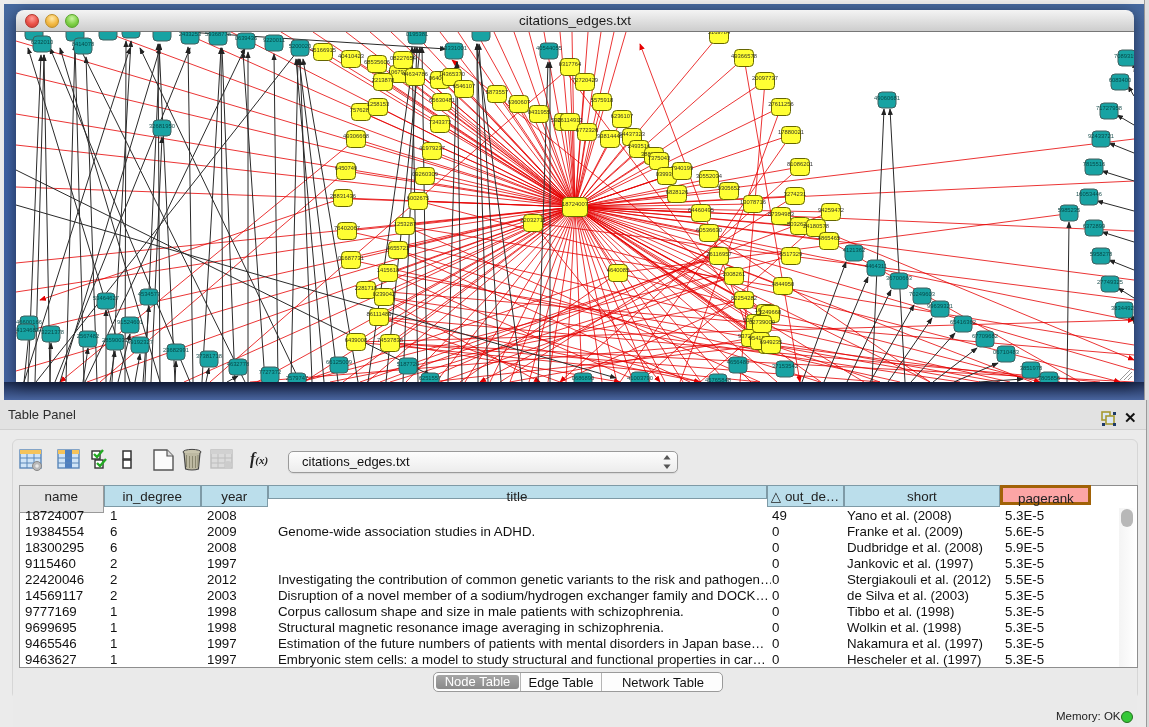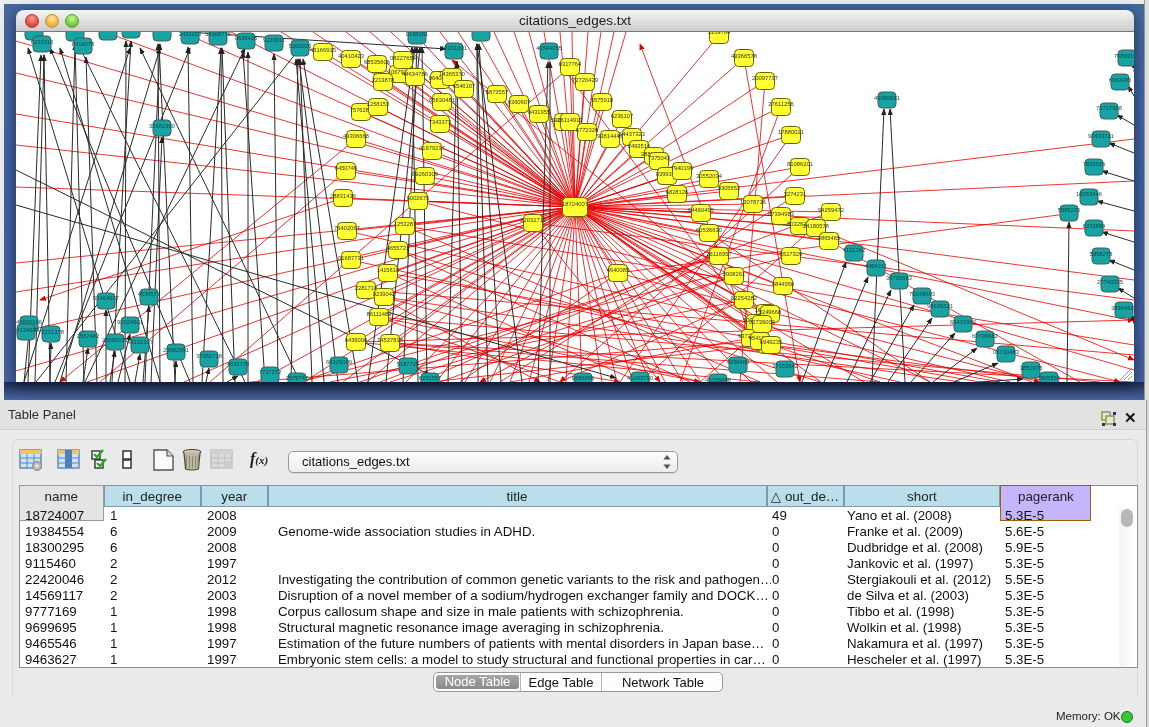--- a/index.html
+++ b/index.html
@@ -960,27 +960,27 @@
 <div class="abs" style="left:250px;top:450px;font-size:16px;font-style:italic;font-weight:bold;color:#222;font-family:'Liberation Serif',serif">f<span style="font-size:11px">(x)</span></div>
 
 <div class="abs" style="left:288px;top:451px;width:390px;height:22px;border:1px solid #9a9a9a;border-radius:5px;background:linear-gradient(#fdfdfd,#ececec);box-shadow:0 1px 1px rgba(0,0,0,0.08)"></div>
 <div class="abs" style="left:302px;top:454px;font-size:13px;color:#111">citations_edges.txt</div>
 <svg class="abs" style="left:662px;top:455px" width="10" height="14" viewBox="0 0 10 14">
     <path d="M5 0 L8.6 4.6 L1.4 4.6 z" fill="#555"></path>
     <path d="M5 14 L8.6 9.4 L1.4 9.4 z" fill="#555"></path>
   </svg>
 
 <div class="abs" style="left:19px;top:485px;width:1119px;height:183px;background:#fff;border:1px solid #8e8e8e"></div>
-<div style="position:absolute;left:19.0px;top:485px;width:84.5px;height:36px;background:#e4e4e4;border:1px solid #9a9a9a;box-sizing:border-box;text-align:center;line-height:21px;font-size:13.4px;color:#222">name</div>
+<div style="position:absolute;left:19.0px;top:485px;width:84.5px;height:28px;background:#e4e4e4;border:1px solid #9a9a9a;box-sizing:border-box;text-align:center;line-height:21px;font-size:13.4px;color:#222">name</div>
 <div style="position:absolute;left:103.5px;top:485px;width:97.5px;height:22px;background:#bbdeeb;border:1px solid #7e9aa6;box-sizing:border-box;text-align:center;line-height:21px;font-size:13.4px;color:#222">in_degree</div>
 <div style="position:absolute;left:201.0px;top:485px;width:66.5px;height:22px;background:#bbdeeb;border:1px solid #7e9aa6;box-sizing:border-box;text-align:center;line-height:21px;font-size:13.4px;color:#222">year</div>
-<div style="position:absolute;left:267.5px;top:485px;width:499.0px;height:22px;background:#bbdeeb;border:1px solid #7e9aa6;box-sizing:border-box;text-align:center;line-height:21px;font-size:13.4px;color:#222">title</div>
+<div style="position:absolute;left:267.5px;top:485px;width:499.0px;height:14px;background:#bbdeeb;border:1px solid #7e9aa6;box-sizing:border-box;text-align:center;line-height:21px;font-size:13.4px;color:#222">title</div>
 <div style="position:absolute;left:766.5px;top:485px;width:77.1px;height:22px;background:#bbdeeb;border:1px solid #7e9aa6;box-sizing:border-box;text-align:center;line-height:21px;font-size:13.4px;color:#222">△ out_de…</div>
 <div style="position:absolute;left:843.6px;top:485px;width:156.7px;height:22px;background:#bbdeeb;border:1px solid #7e9aa6;box-sizing:border-box;text-align:center;line-height:21px;font-size:13.4px;color:#222">short</div>
-<div style="position:absolute;left:1000.3px;top:485px;width:91.2px;height:36px;background:#c4b5fd;border:1px solid #a16207;box-sizing:border-box;text-align:center;line-height:21px;font-size:13.4px;color:#222">pagerank</div>
+<div style="position:absolute;left:1000.3px;top:485px;width:91.2px;height:20px;background:#fca5a5;border:3px solid #a16207;box-sizing:border-box;text-align:center;line-height:21px;font-size:13.4px;color:#222">pagerank</div>
 <div style="position:absolute;left:0;top:508px;width:1092px;height:16px;font-size:13.3px;color:#111">
     <div style="position:absolute;left:25px;top:0;width:78px;height:16px;line-height:16px;overflow:hidden;white-space:nowrap">18724007</div>
     <div style="position:absolute;left:110px;top:0;width:92px;height:16px;line-height:16px;overflow:hidden;white-space:nowrap">1</div>
     <div style="position:absolute;left:207px;top:0;width:60px;height:16px;line-height:16px;overflow:hidden;white-space:nowrap">2008</div>
     <div style="position:absolute;left:772px;top:0;width:71px;height:16px;line-height:16px;overflow:hidden;white-space:nowrap">49</div>
     <div style="position:absolute;left:847px;top:0;width:151px;height:16px;line-height:16px;overflow:hidden;white-space:nowrap">Yano et al. (2008)</div>
     <div style="position:absolute;left:1005px;top:0;width:85px;height:16px;line-height:16px;overflow:hidden;white-space:nowrap">5.3E-5</div>
   </div>
 <div style="position:absolute;left:0;top:524px;width:1092px;height:16px;font-size:13.3px;color:#111">
     <div style="position:absolute;left:25px;top:0;width:78px;height:16px;line-height:16px;overflow:hidden;white-space:nowrap">19384554</div>

